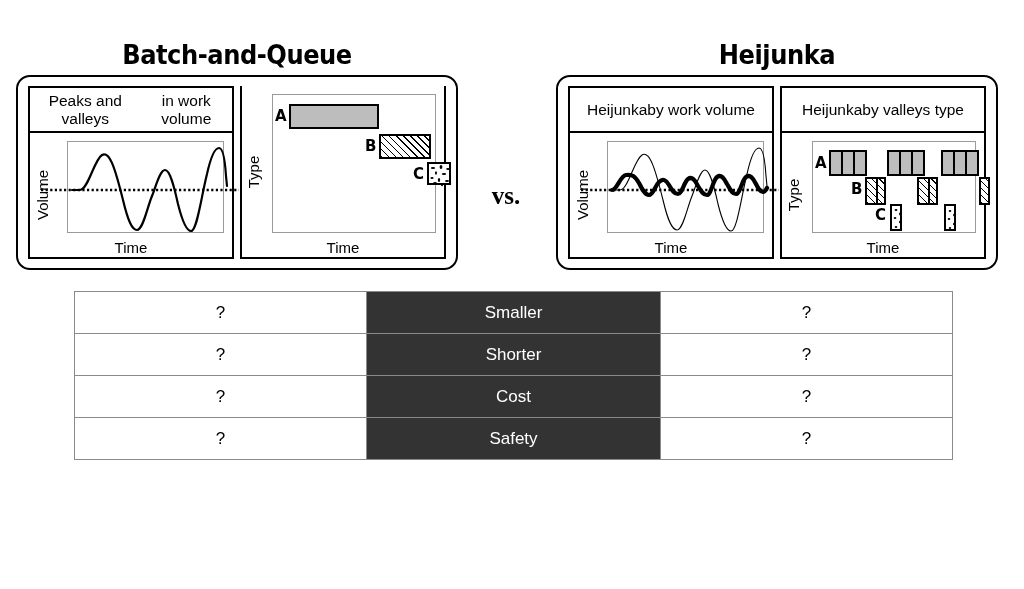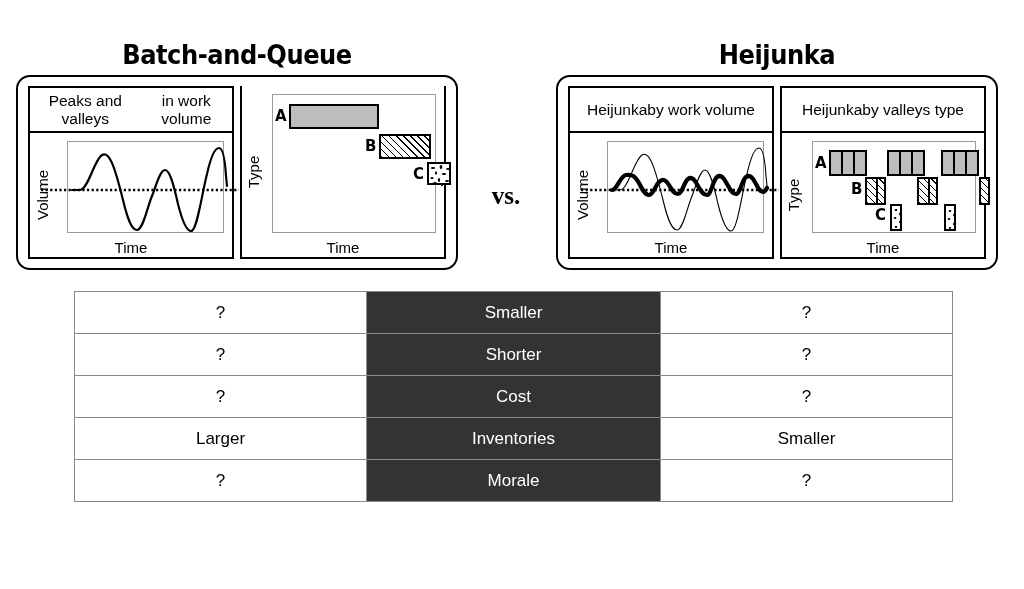--- a/index.html
+++ b/index.html
@@ -287,23 +287,18 @@
       <td>?</td>
       <td class="mid">Shorter</td>
       <td>?</td>
     </tr>
     <tr>
       <td>?</td>
       <td class="mid">Cost</td>
       <td>?</td>
     </tr>
     <tr>
-      <td>Larger</td>
-      <td class="mid">Inventories</td>
-      <td>Smaller</td>
-    </tr>
-    <tr>
-      <td>?</td>
-      <td class="mid">Morale</td>
+      <td>?</td>
+      <td class="mid">Safety</td>
       <td>?</td>
     </tr>
   </tbody>
 </table>
 
 </body></html>

